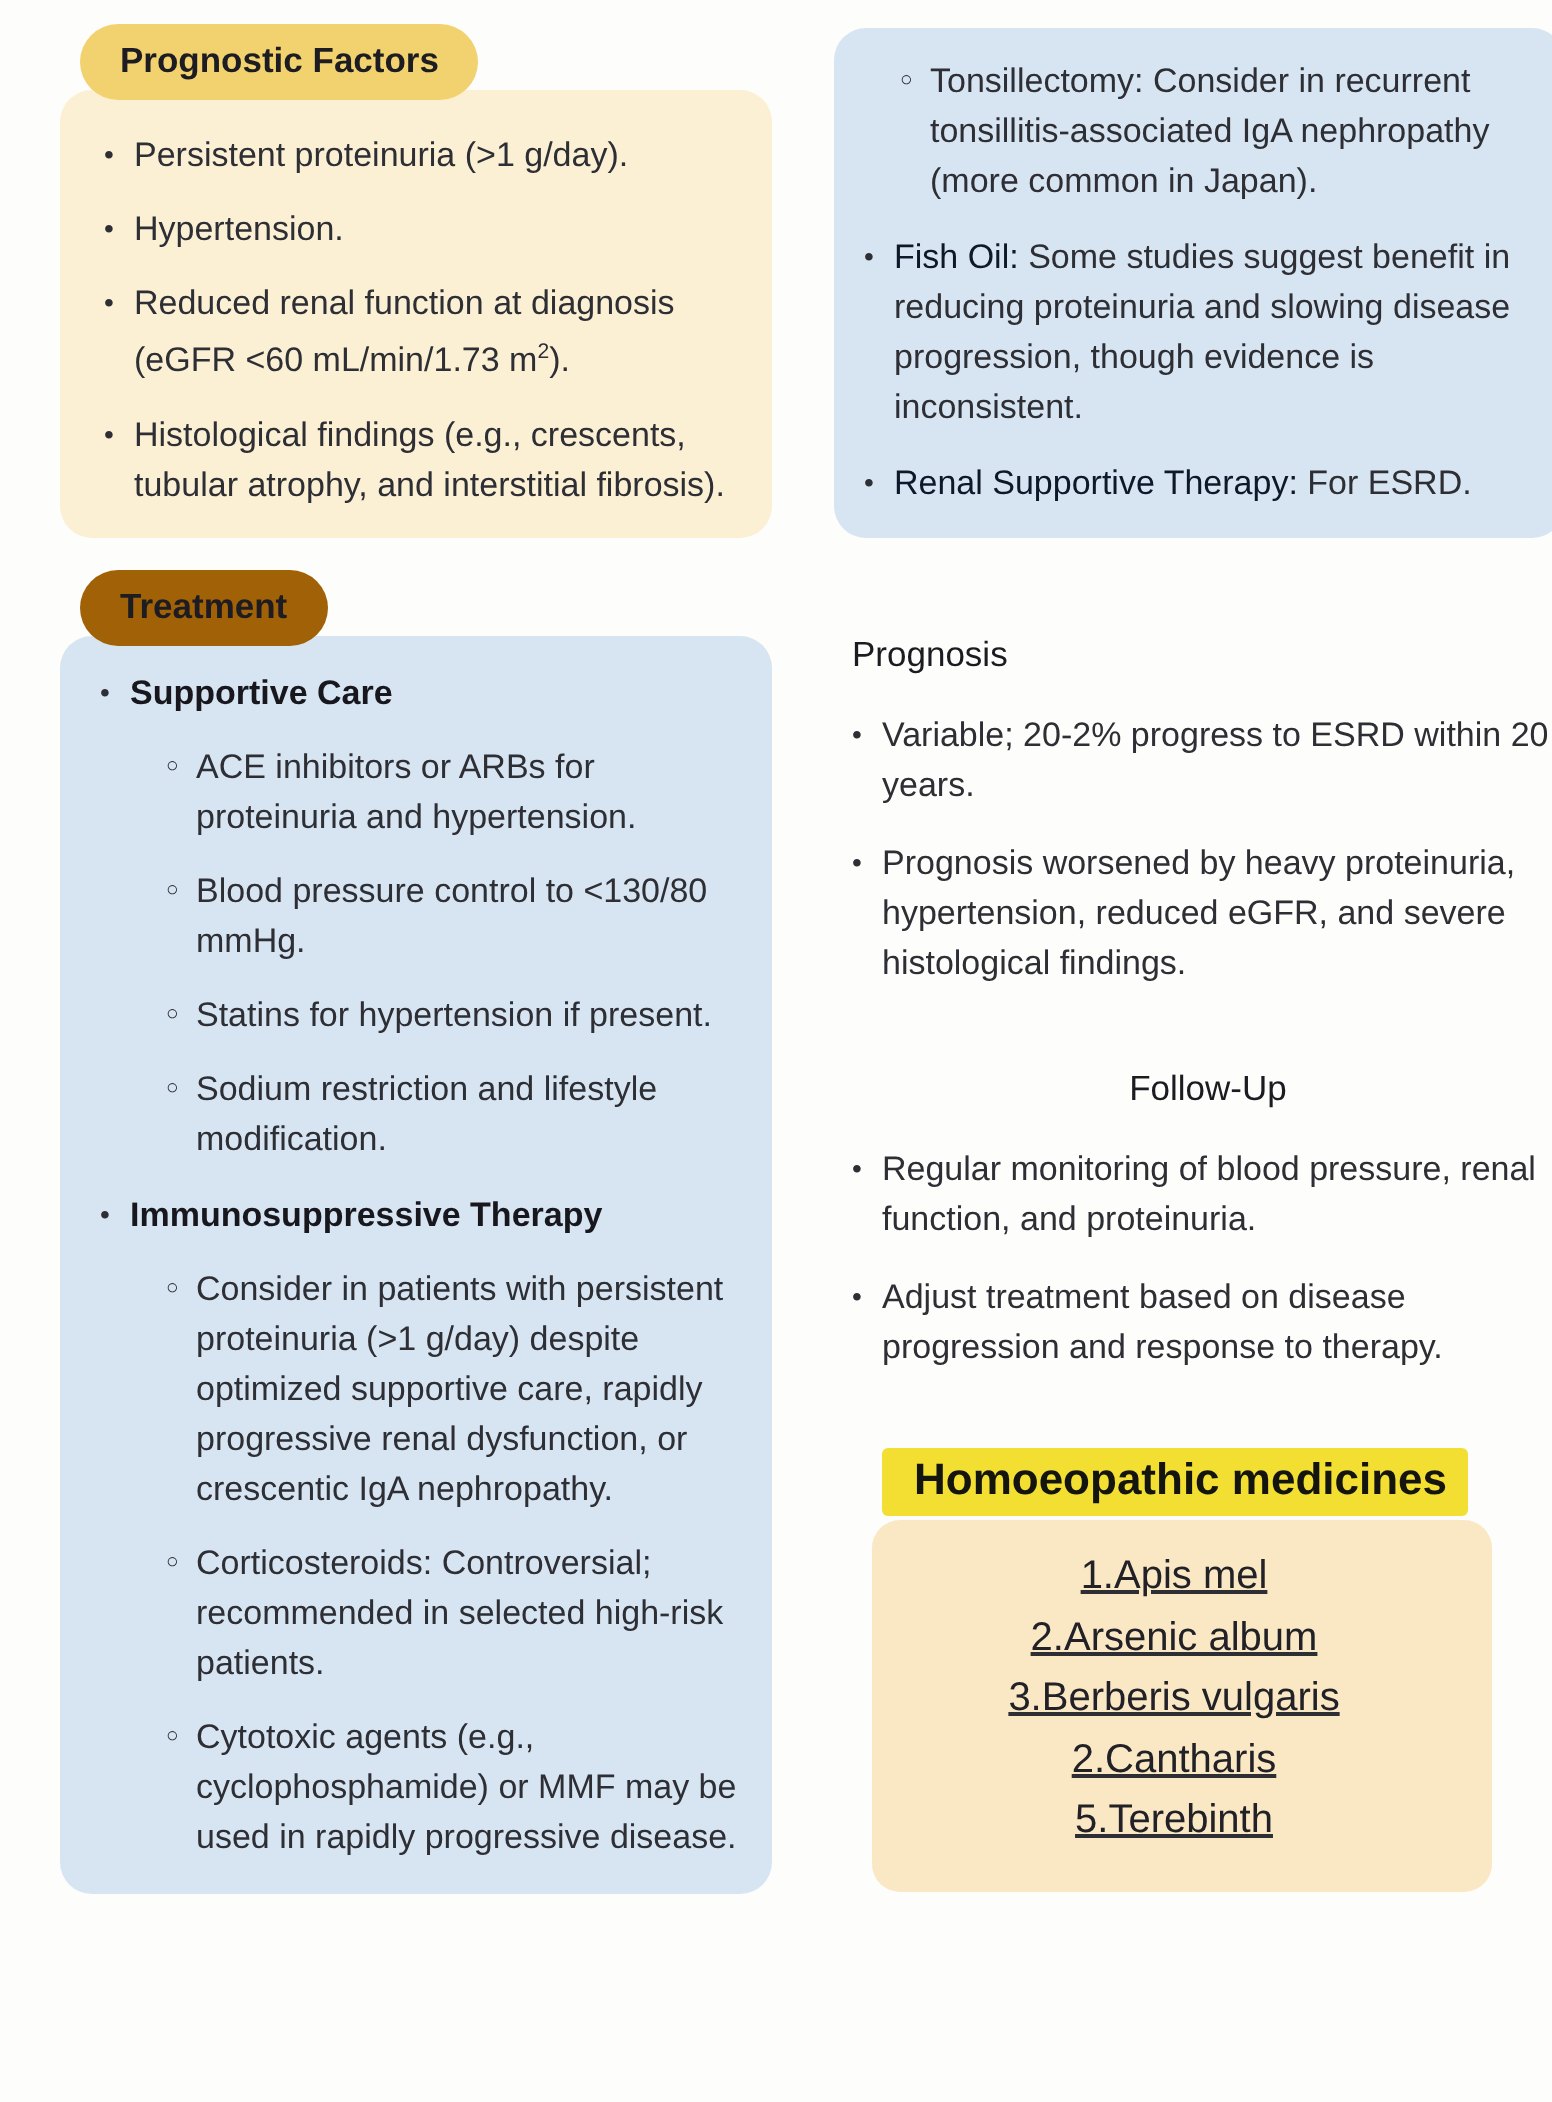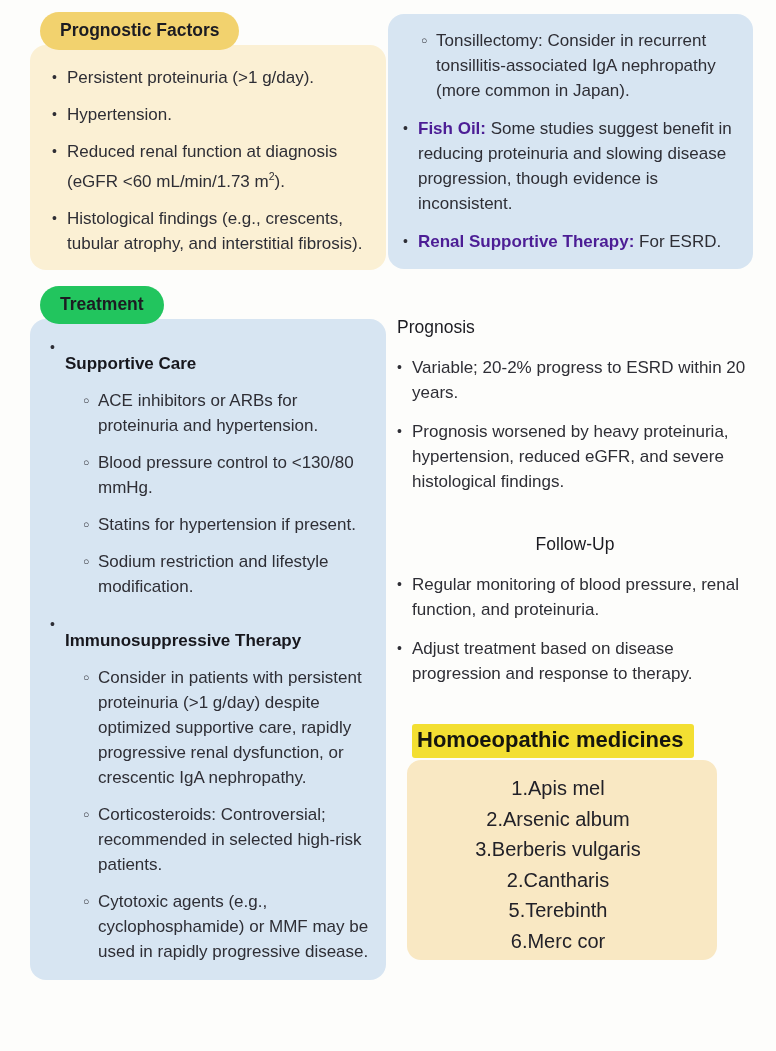--- a/index.html
+++ b/index.html
@@ -4,73 +4,73 @@
 <style>
   * { box-sizing: border-box; }
   html, body { margin: 0; padding: 0; }
   body {
     width: 776px; height: 1051px;
     background: #fdfdfb;
     font-family: "Liberation Sans", sans-serif;
     color: #2e2e35;
     overflow: hidden;
   }
-  .page { display: flex; gap: 2px; padding: 12px 8px 0 30px; }
+  .page { display: flex; gap: 31px; padding: 12px 8px 0 30px; }
   .col-left  { flex: 0 0 356px; width: 356px; }
   .col-right { flex: 0 0 365px; width: 365px; }
 
   
   .pill {
     display: inline-block; position: relative; z-index: 2;
     font-weight: 700; font-size: 17.5px; color: #1c1c22;
     padding: 8px 20px 9px 20px; border-radius: 22px; margin-left: 10px;
   }
   .pill-yellow { background: #f2d26e; }
-  .pill-blue   { background: #22c55e; }
+  .pill-blue   { background: #a16207; }
 
   
   .card { border-radius: 16px; margin-top: -5px; position: relative; z-index: 1; }
   .card-cream { background: #fbf0d4; padding: 20px 14px 14px 22px; }
   .card-blue  { background: #d7e5f2; padding: 16px 12px 16px 20px; }
   .card-blue-right { background: #d7e5f2; border-radius: 16px; padding: 14px 10px 15px 8px; margin-top: 2px; }
 
   
   .li { display: flex; align-items: flex-start; margin-bottom: 12px; }
   .li:last-child { margin-bottom: 0; }
   .li .mk { flex: 0 0 15px; line-height: 25px; color: #2e2e35; }
   .mk.dot  { font-size: 14px; }
   .mk.circ { font-size: 10.5px; }
   .li .tx { flex: 1; font-size: 17px; line-height: 25px; }
-  .li.title-row .tx { font-weight: 700; color: #17171d; margin-top: 16px; }
+  .li.title-row .tx { font-weight: 700; color: #17171d; }
   .sublist { margin-left: 33px; margin-top: 12px; }
   .group { margin-bottom: 13px; }
   .group:last-child { margin-bottom: 0; }
-  .lead { font-weight: 700; color: #4c1d95; }
+  .lead { font-weight: 400; color: #0f172a; }
   sup { font-size: 0.62em; }
 
   
   .rheading { font-weight: 400; font-size: 17.5px; color: #1b1b21; margin-left: 9px; }
   .rh-prognosis { margin-top: 48px; margin-bottom: 17px; }
   .rh-follow    { margin-top: 40px; margin-bottom: 17px; text-align: center; }
   .rlist { margin-left: 9px; }
   .rlist .li { margin-bottom: 14px; }
 
   
   .hl-heading {
     display: inline-block; position: relative; z-index: 2;
     background: #f3df32; color: #15150f;
     font-weight: 700; font-size: 22px;
-    padding: 3px 10px 5px 5px; border-radius: 3px;
+    padding: 3px 10px 5px 16px; border-radius: 3px;
     margin: 24px 0 0 24px;
   }
   .card-tan {
     background: #f9e8c3; border-radius: 14px;
     margin: 2px 0 0 19px; width: 310px;
-    padding: 13px 8px 4px 0;
-    text-align: center; position: relative; z-index: 1;
+    padding: 13px 8px 20px 0;
+    text-align: center; position: relative; z-index: 1; text-decoration: underline;
   }
   .med-line { font-size: 20px; line-height: 30.5px; color: #222128; }
 </style>
 </head>
 <body>
 
 <div class="page">
 
   <div class="col-left">
 
@@ -195,17 +195,16 @@
 
     <div>
       <span class="hl-heading">Homoeopathic medicines</span>
     </div>
     <div class="card-tan">
       <div class="med-line">1.Apis mel</div>
       <div class="med-line">2.Arsenic album</div>
       <div class="med-line">3.Berberis vulgaris</div>
       <div class="med-line">2.Cantharis</div>
       <div class="med-line">5.Terebinth</div>
-      <div class="med-line">6.Merc cor</div>
     </div>
 
   </div>
 </div>
 
 </body></html>

